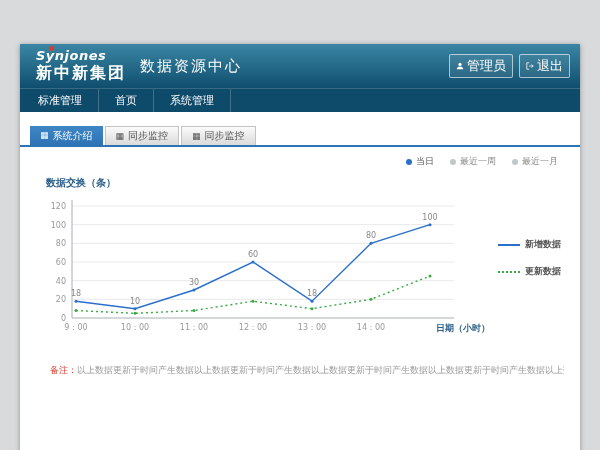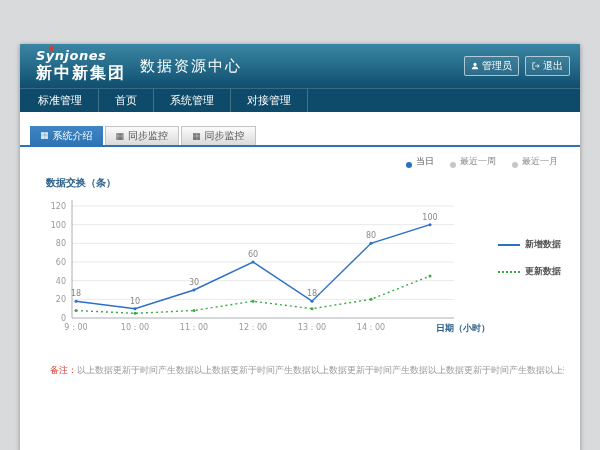--- a/index.html
+++ b/index.html
@@ -6,34 +6,34 @@
   html,body{width:600px;height:450px;}
   body{background:#d9dadb;font-family:"DejaVu Sans","Liberation Sans",sans-serif;position:relative;overflow:hidden;}
   .app-window{position:absolute;left:20px;top:44px;width:560px;height:410px;background:#fff;box-shadow:0 1px 5px rgba(0,0,0,.35);}
   .header{height:44px;background:linear-gradient(180deg,var(--header-top),var(--header-bottom));display:flex;align-items:center;padding:0 10px;}
   .logo{position:relative;color:#fff;margin-left:6px;line-height:1.15;}
   .logo-main{font-style:italic;font-weight:bold;font-size:13px;letter-spacing:.5px;display:block;}
   .logo-mark{position:absolute;left:13px;top:-3px;width:5px;height:5px;border-radius:50%;background:var(--logo-red);}
   .logo-sub{font-size:16px;font-weight:bold;letter-spacing:2px;display:block;}
   .app-title{color:#fff;font-size:15px;margin-left:14px;letter-spacing:2px;}
   .spacer{flex:1;}
-  .hbtn{display:inline-flex;align-items:center;gap:3px;color:#fff;font-size:10px;border:1px solid rgba(255,255,255,.6);border-radius:2px;padding:2px 6px;margin-left:6px;background:rgba(255,255,255,.08);cursor:pointer;white-space:nowrap;}
+  .hbtn{display:inline-flex;align-items:center;gap:3px;color:#fff;font-size:13px;border:1px solid rgba(255,255,255,.6);border-radius:2px;padding:2px 6px;margin-left:6px;background:rgba(255,255,255,.08);cursor:pointer;white-space:nowrap;}
   .hbtn svg{width:8px;height:8px;}
   .nav{height:24px;background:var(--nav-bg);display:flex;align-items:stretch;padding-left:2px;border-top:1px solid rgba(255,255,255,.18);}
   .nav-item{color:#fff;font-size:11px;line-height:23px;padding:0 16px;border-right:1px solid rgba(255,255,255,.22);cursor:pointer;}
   .content{padding-top:14px;}
   .tabs{display:flex;margin-left:10px;align-items:flex-end;}
   .tab{display:inline-flex;align-items:center;gap:4px;font-size:10px;height:19px;padding:0 10px;margin-right:2px;cursor:pointer;}
   .tab.active{background:linear-gradient(180deg,#3f86c5,var(--tab-active));color:#fff;}
   .tab.inactive{background:linear-gradient(180deg,#fbfbfb,#dadada);border:1px solid #c3c3c3;border-bottom:none;color:#555;}
   .tab .ticon{font-size:9px;line-height:1;}
   .tab-underline{height:2px;background:var(--tab-active);}
   .chart-panel{margin:8px 14px 0 14px;position:relative;}
   .range-legend{display:flex;justify-content:flex-end;gap:16px;font-size:9px;color:#888;margin:2px 8px 0 0;}
-  .range-opt{display:inline-flex;align-items:flex-end;gap:4px;cursor:pointer;}
+  .range-opt{display:inline-flex;align-items:center;gap:4px;cursor:pointer;}
   .range-opt.selected{color:#555;}
   .dot{width:6px;height:6px;border-radius:50%;background:#c3c7cb;display:inline-block;}
   .range-opt.selected .dot{background:var(--accent-blue);}
   .y-title{font-size:10px;color:#2b5f8a;font-weight:bold;margin:8px 0 0 12px;}
   .chart-row{display:flex;align-items:center;}
   .series-legend{display:flex;flex-direction:column;gap:14px;font-size:9px;color:#555;margin-left:4px;margin-top:-14px;}
   .series-item{display:flex;align-items:center;gap:5px;white-space:nowrap;font-weight:bold;}
   .sample{width:22px;display:inline-block;}
   .note{margin:24px 16px 0 30px;font-size:9px;color:#9a9a9a;white-space:nowrap;overflow:hidden;}
   .note .prefix{color:#d93a2e;}
@@ -65,21 +65,20 @@
           <path d="M4 5h5M7 3l2 2-2 2" fill="none" stroke="#fff"></path>
         </svg>
       <span>退出</span>
     </div>
   </div>
 
   <div class="nav">
     <div class="nav-item">标准管理</div>
     <div class="nav-item">首页</div>
     <div class="nav-item">系统管理</div>
-    <div class="nav-item">对接管理</div>
   </div>
 
   <div class="content">
     <div class="tabs">
       <div class="tab active">
         <span class="ticon">▦</span>
         <span>系统介绍</span>
       </div>
       <div class="tab inactive">
         <span class="ticon">▦</span>

